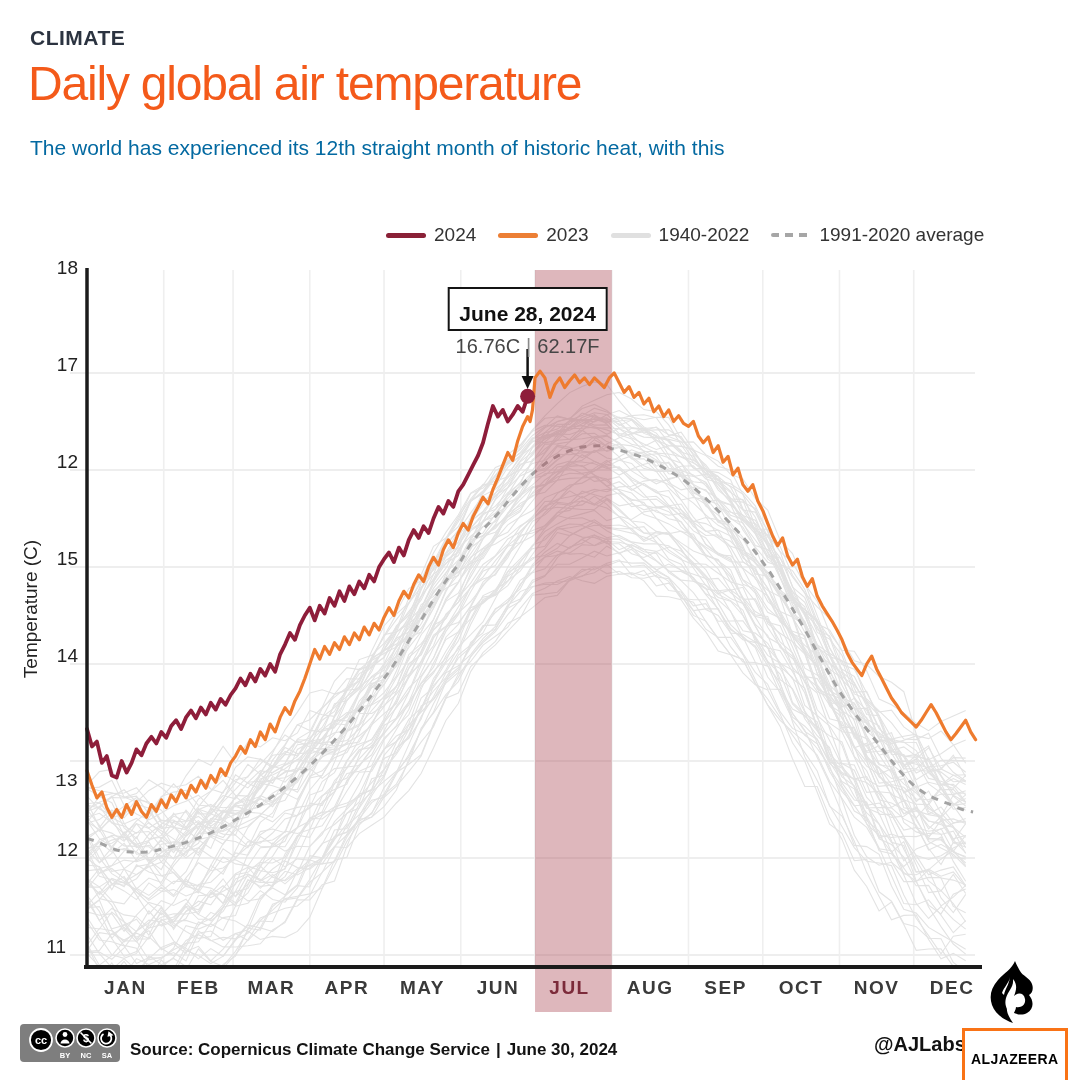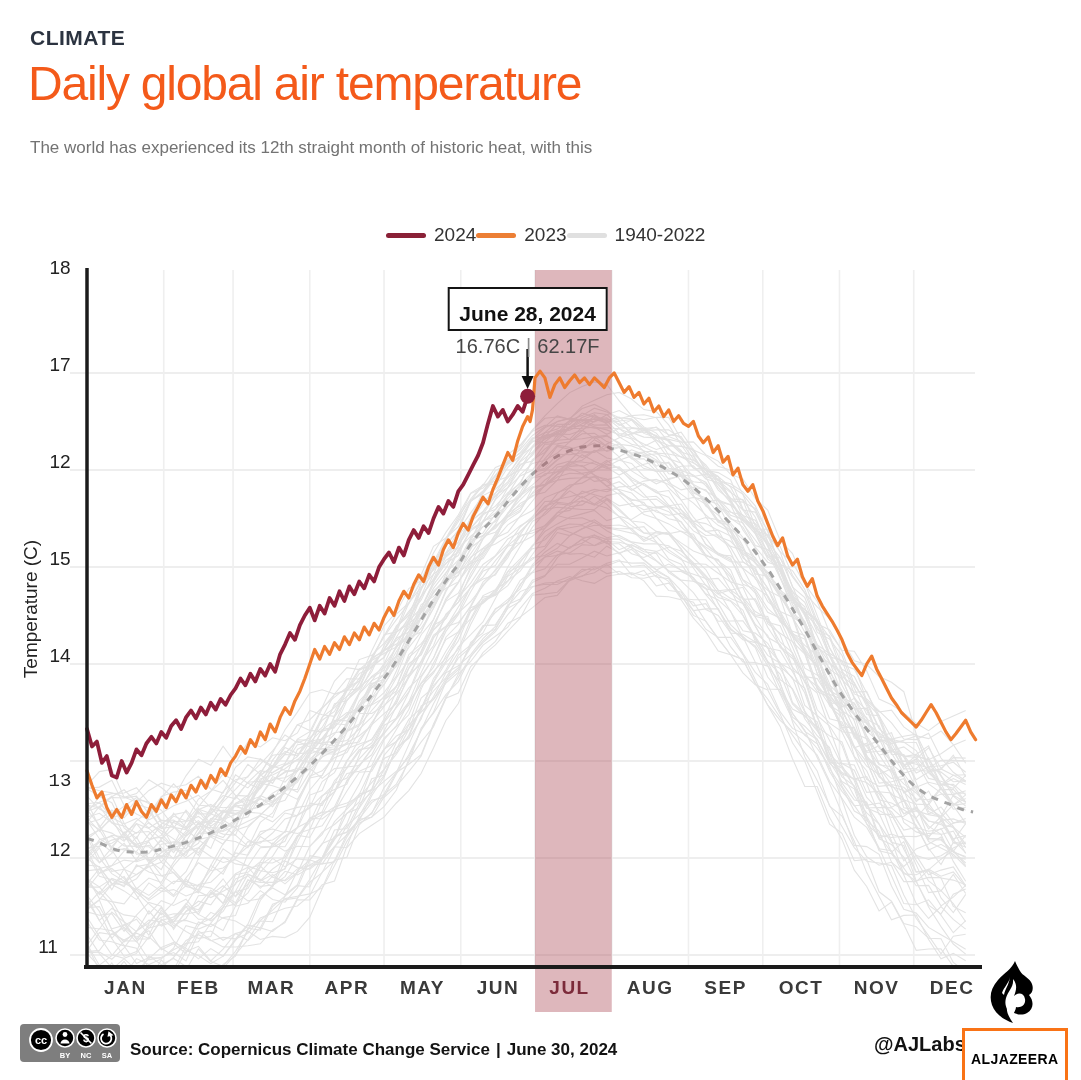--- a/index.html
+++ b/index.html
@@ -2,29 +2,29 @@
 <html><head>
 <meta charset="utf-8">
 <style>
   html,body{margin:0;padding:0;background:#ffffff;}
   .page{position:relative;width:1081px;height:1080px;background:#ffffff;overflow:hidden;
         font-family:"Liberation Sans","DejaVu Sans",sans-serif;}
   .kicker{position:absolute;left:30px;top:26px;font-size:21px;font-weight:bold;
           letter-spacing:.5px;color:#2b3340;}
   .title{position:absolute;left:28px;top:56px;font-size:48px;font-weight:400;
          letter-spacing:-1.2px;color:#f45a1a;}
-  .subtitle{position:absolute;left:30px;top:131px;font-size:17px;line-height:34px;color:#737373;}
-  .legend{position:absolute;left:386px;top:224px;display:flex;align-items:center;z-index:3;}
+  .subtitle{position:absolute;left:30px;top:131px;font-size:21px;line-height:34px;color:#0369a1;}
+  .legend{position:absolute;left:386px;top:224px;display:flex;align-items:center;gap:22px;z-index:3;}
   .legend-item{display:flex;align-items:center;gap:8px;}
   .legend-label{font-size:19px;color:#333;}
   .swatch{width:40px;height:5px;border-radius:2.5px;}
   .swatch-dashed{width:40px;height:4px;border-radius:2px;
     background:repeating-linear-gradient(90deg,#a6a6a6 0 8px,transparent 8px 14px);}
   #chart-svg{position:absolute;left:0;top:0;z-index:1;}
-  .ytick{position:absolute;width:36px;text-align:center;font-size:19px;font-weight:500;
+  .ytick{position:absolute;width:36px;text-align:right;font-size:19px;font-weight:500;
          color:#222;z-index:2;}
   .xtick{position:absolute;top:977px;text-align:center;font-size:19px;letter-spacing:1.5px;
          font-weight:700;color:#3a3a3a;z-index:2;}
   .xtick.hl{color:#7c2b3a;font-weight:bold;}
   .y-axis-title{position:absolute;left:-119px;top:598px;width:300px;text-align:center;
       font-size:19px;color:#222;transform:rotate(-90deg);z-index:2;}
   .annotation{position:absolute;top:287px;transform:translateX(-50%);text-align:center;z-index:4;}
   .ann-box{display:inline-block;background:#fff;border:2px solid #141414;padding:13px 10px 3px;
            font-size:21px;font-weight:bold;color:#111;white-space:nowrap;}
   .ann-vals{margin-top:4px;font-size:20px;font-weight:500;color:#454545;white-space:nowrap;}
@@ -53,20 +53,24 @@
       <span class="swatch" style="background: rgb(138, 33, 55);"></span>
       <span class="legend-label">2024</span>
     </div>
     <div class="legend-item">
       <span class="swatch" style="background: rgb(236, 127, 53);"></span>
       <span class="legend-label">2023</span>
     </div>
     <div class="legend-item">
       <span class="swatch" style="background: rgb(224, 224, 224);"></span>
       <span class="legend-label">1940-2022</span>
+    </div>
+    <div class="legend-item">
+      <span class="swatch-dashed"></span>
+      <span class="legend-label">1991-2020 average</span>
     </div>
   </div>
 
   <svg id="chart-svg" width="1081" height="1080" viewBox="0 0 1081 1080">
       <defs>
         <clipPath id="plotclip">
           <rect x="87" y="270" width="901" height="697"></rect>
         </clipPath>
       </defs>
       <line x1="70" y1="955" x2="975" y2="955" stroke="#e9e9e9" stroke-width="1.6"></line>

